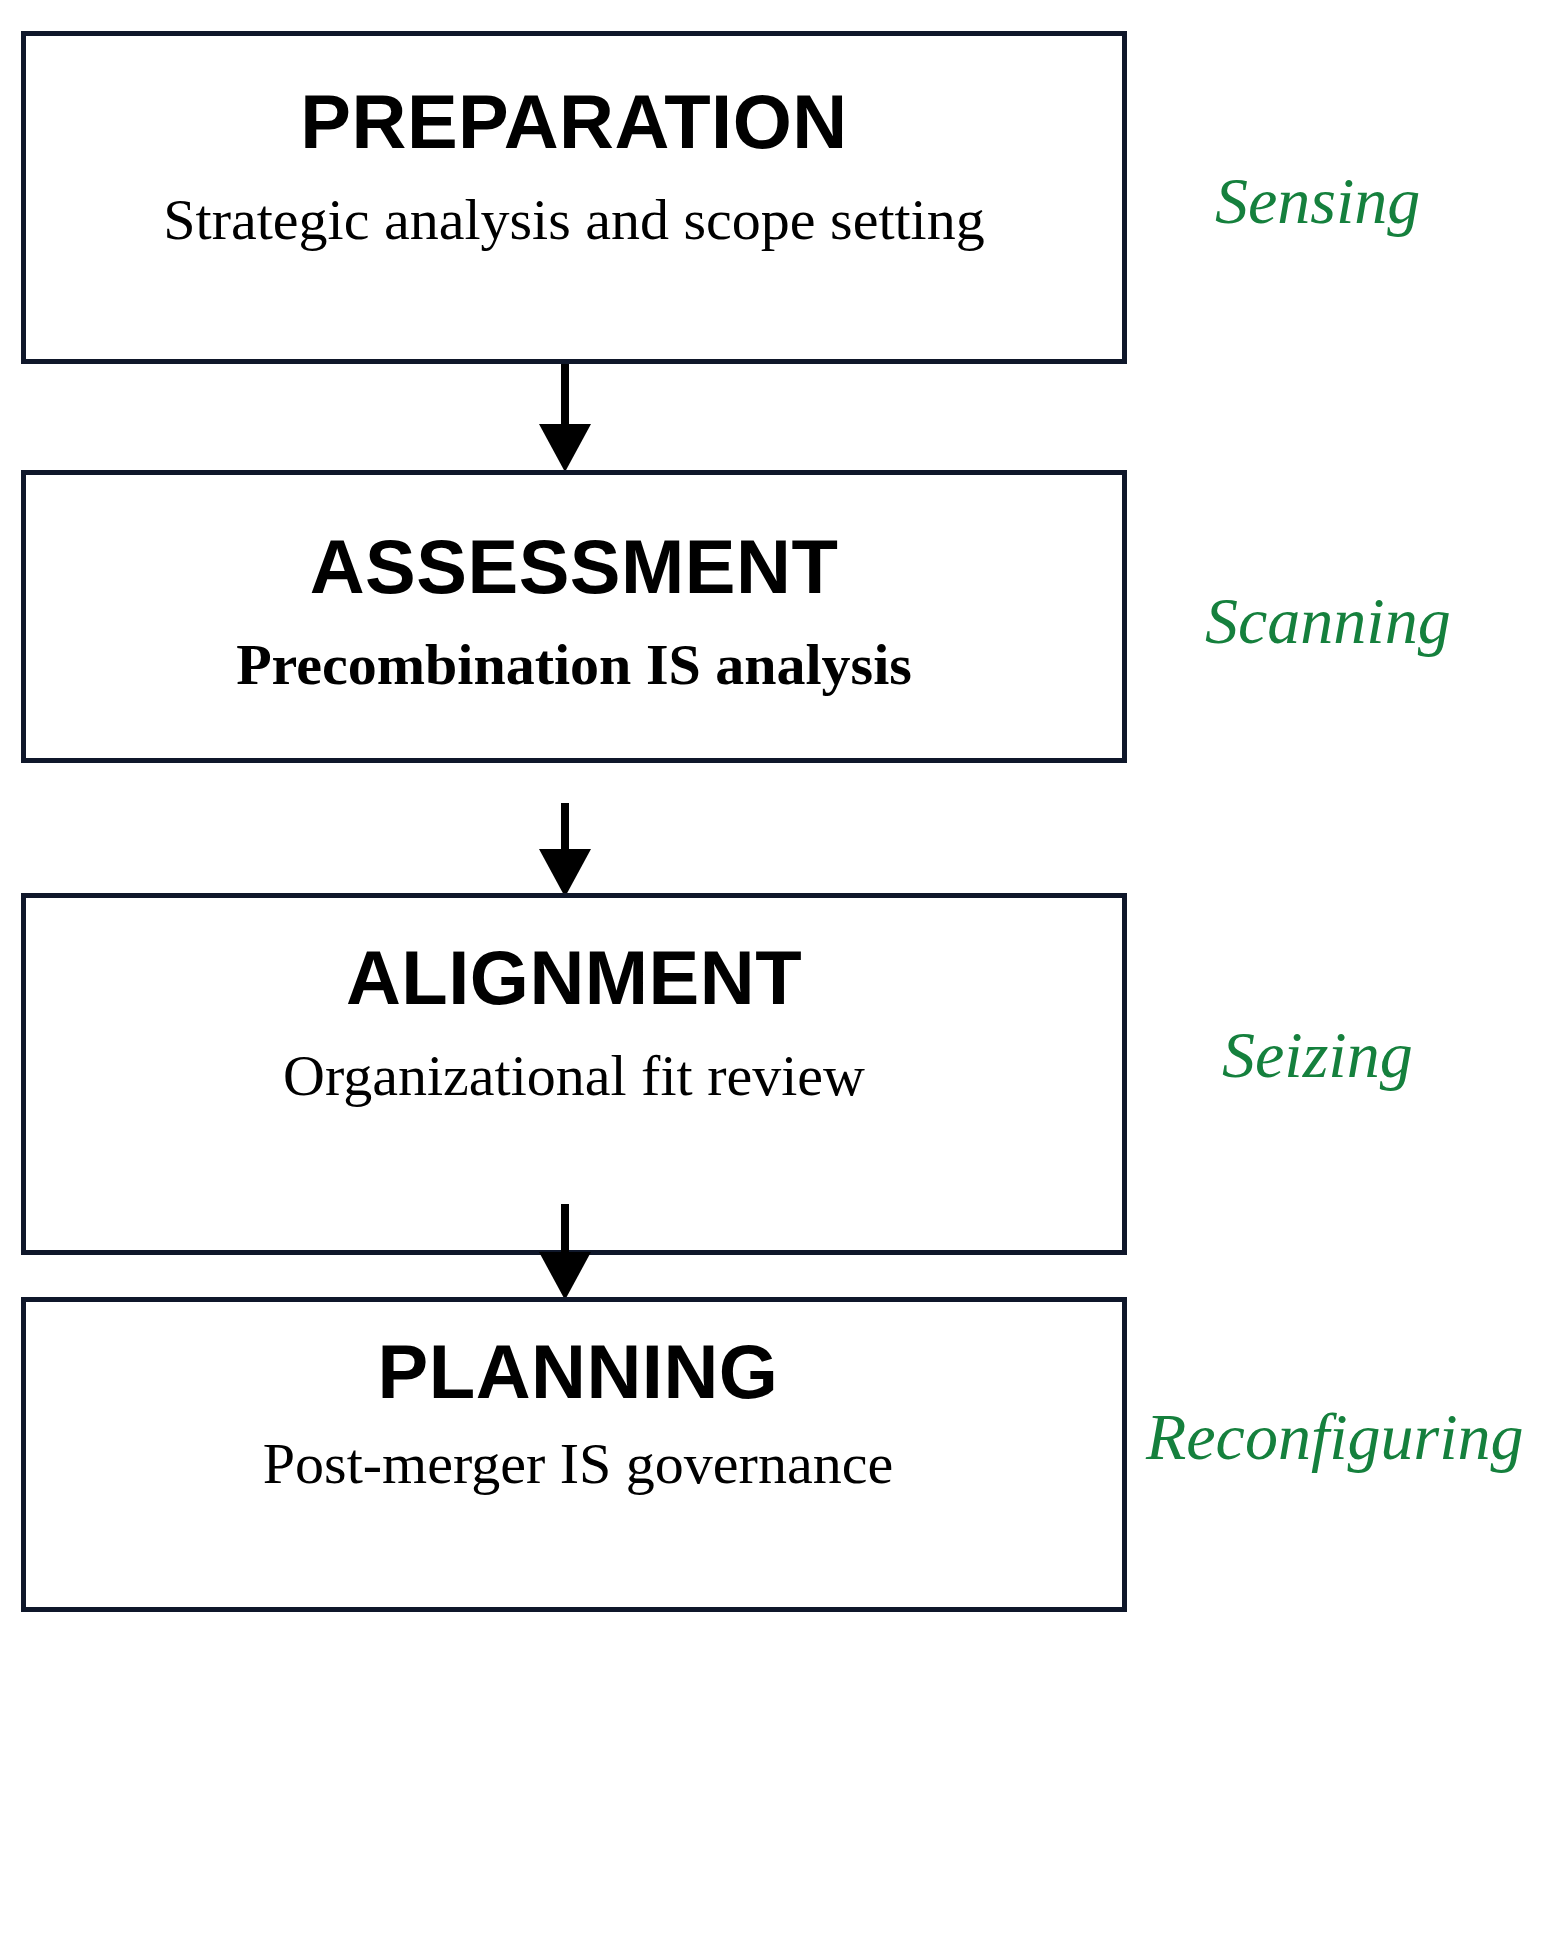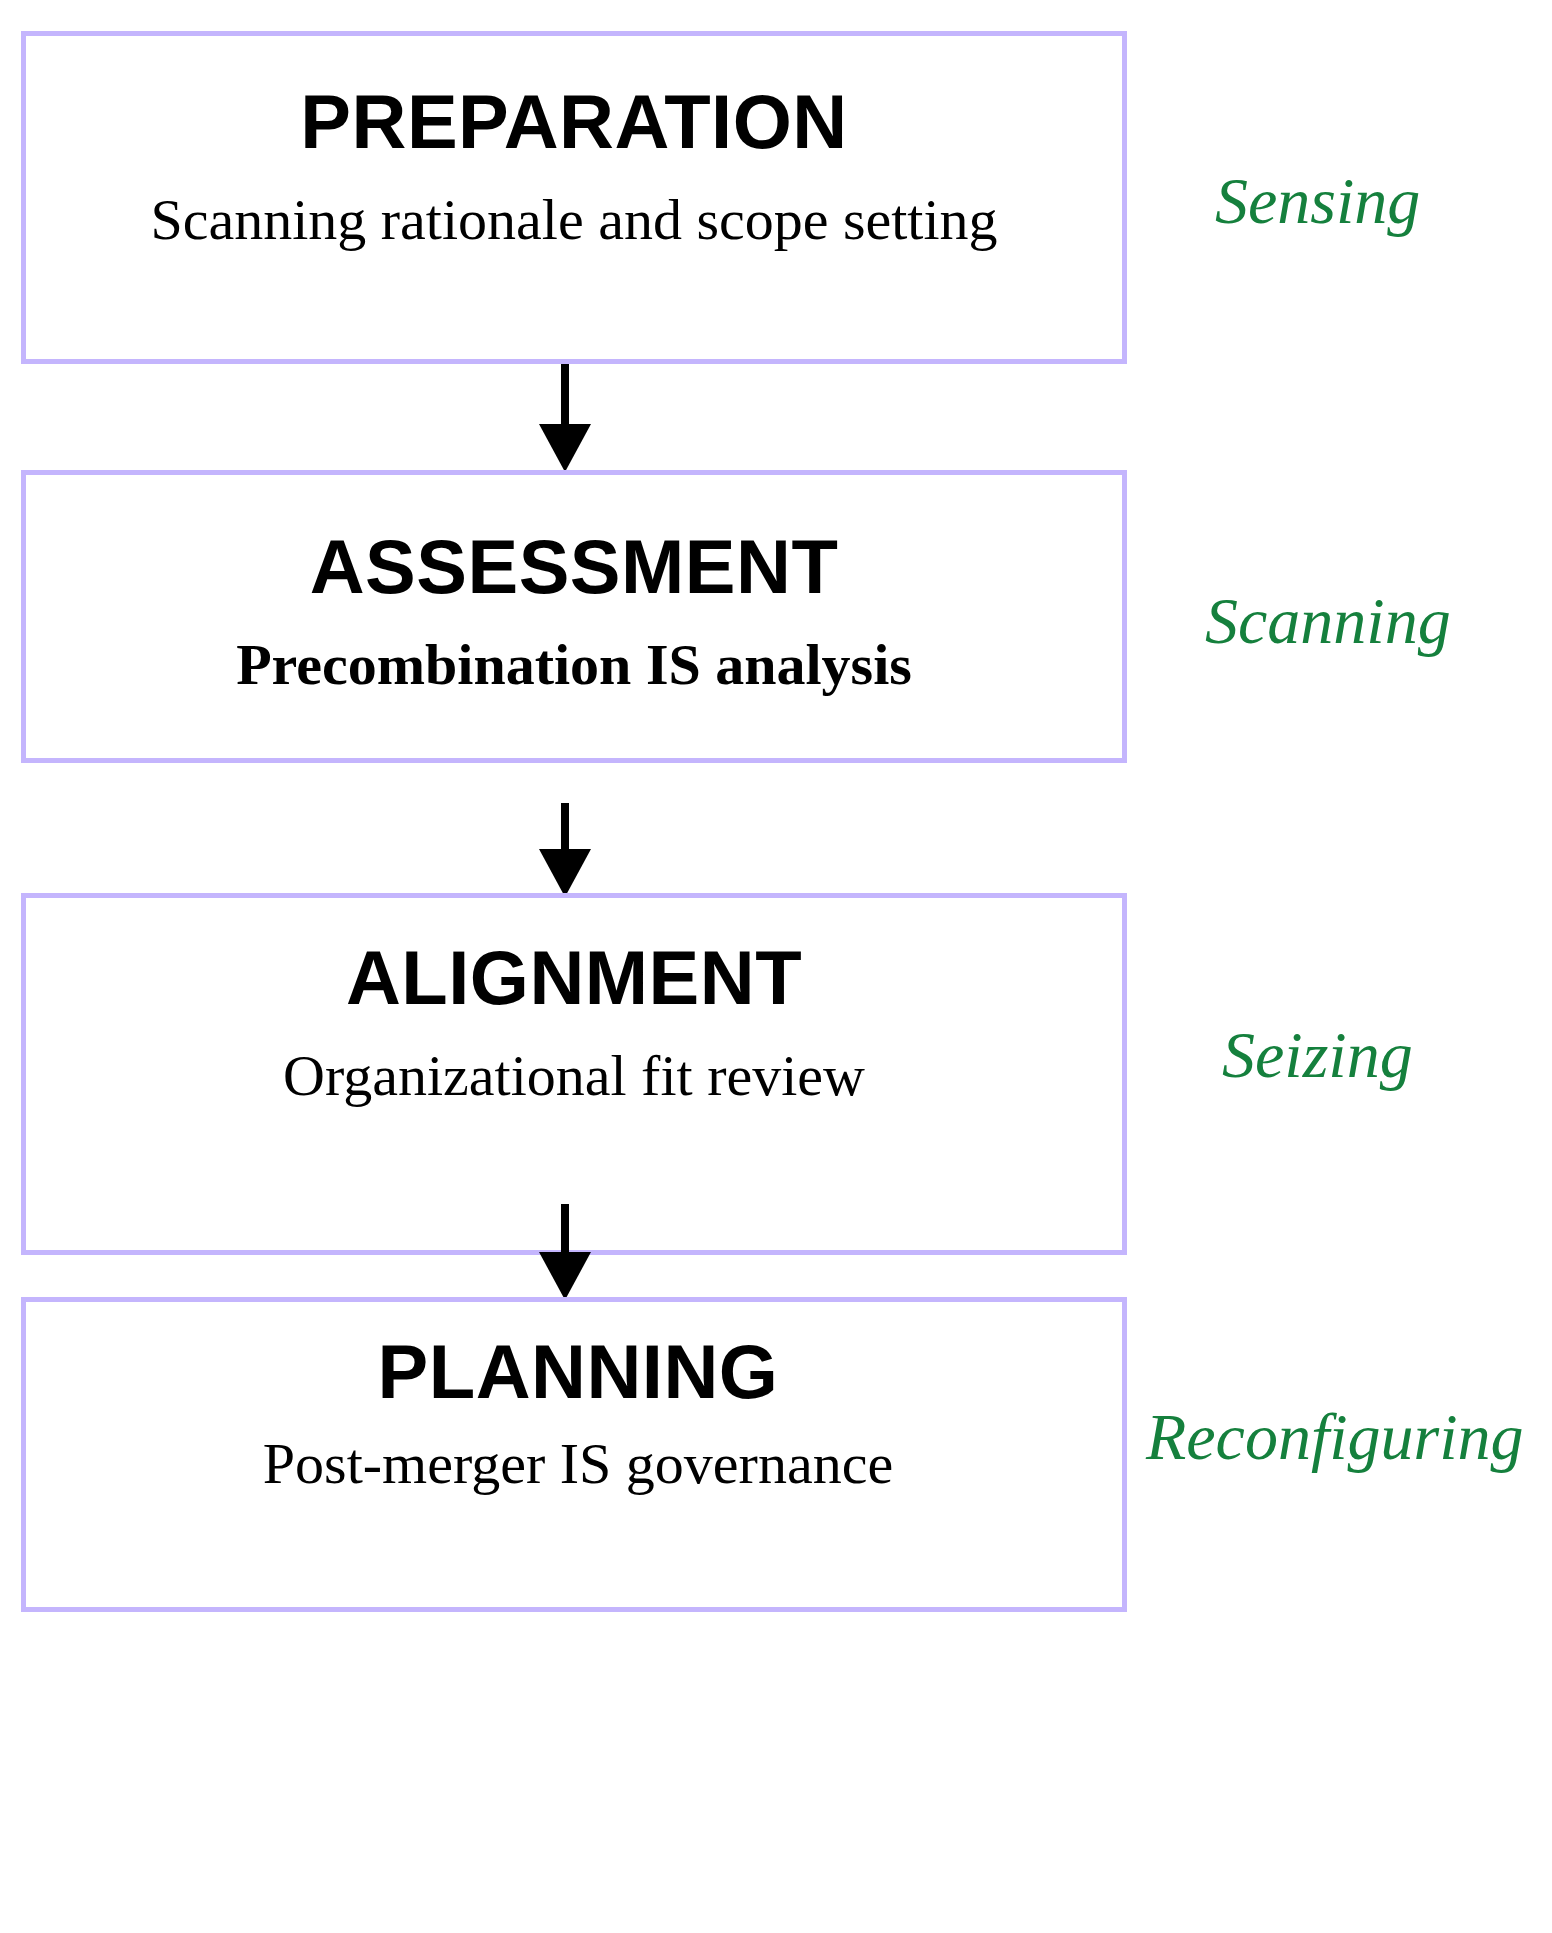--- a/index.html
+++ b/index.html
@@ -23,21 +23,21 @@
     width: 1552px;
     height: 1933px;
   }
 
   
   .stage-box {
     position: absolute;
     left: 21px;
     width: 1106px;
     box-sizing: border-box;
-    border: 5px solid #c4b5fd;
+    border: 5px solid #0f172a;
     background: #ffffff;
     display: flex;
     flex-direction: column;
     align-items: center;
     justify-content: flex-start;
   }
 
   .stage-box.b1 { top: 31px;   height: 333px; }
   .stage-box.b2 { top: 470px;  height: 293px; }
   .stage-box.b3 { top: 893px;  height: 362px; }
@@ -126,21 +126,21 @@
   .capability-label.c3 { left: 1222px; top: 1022px; }
   .capability-label.c4 { left: 1146px; top: 1404px; }
 </style>
 </head>
 <body>
 
 <div class="canvas">
 
   <div class="stage-box b1">
     <div class="stage-title">PREPARATION</div>
-    <div class="stage-desc">Scanning rationale and scope setting</div>
+    <div class="stage-desc">Strategic analysis and scope setting</div>
   </div>
 
   <div class="arrow a1">
     <div class="shaft"></div>
     <div class="head"></div>
   </div>
 
   <div class="stage-box b2">
     <div class="stage-title">ASSESSMENT</div>
     <div class="stage-desc">Precombination IS analysis</div>

